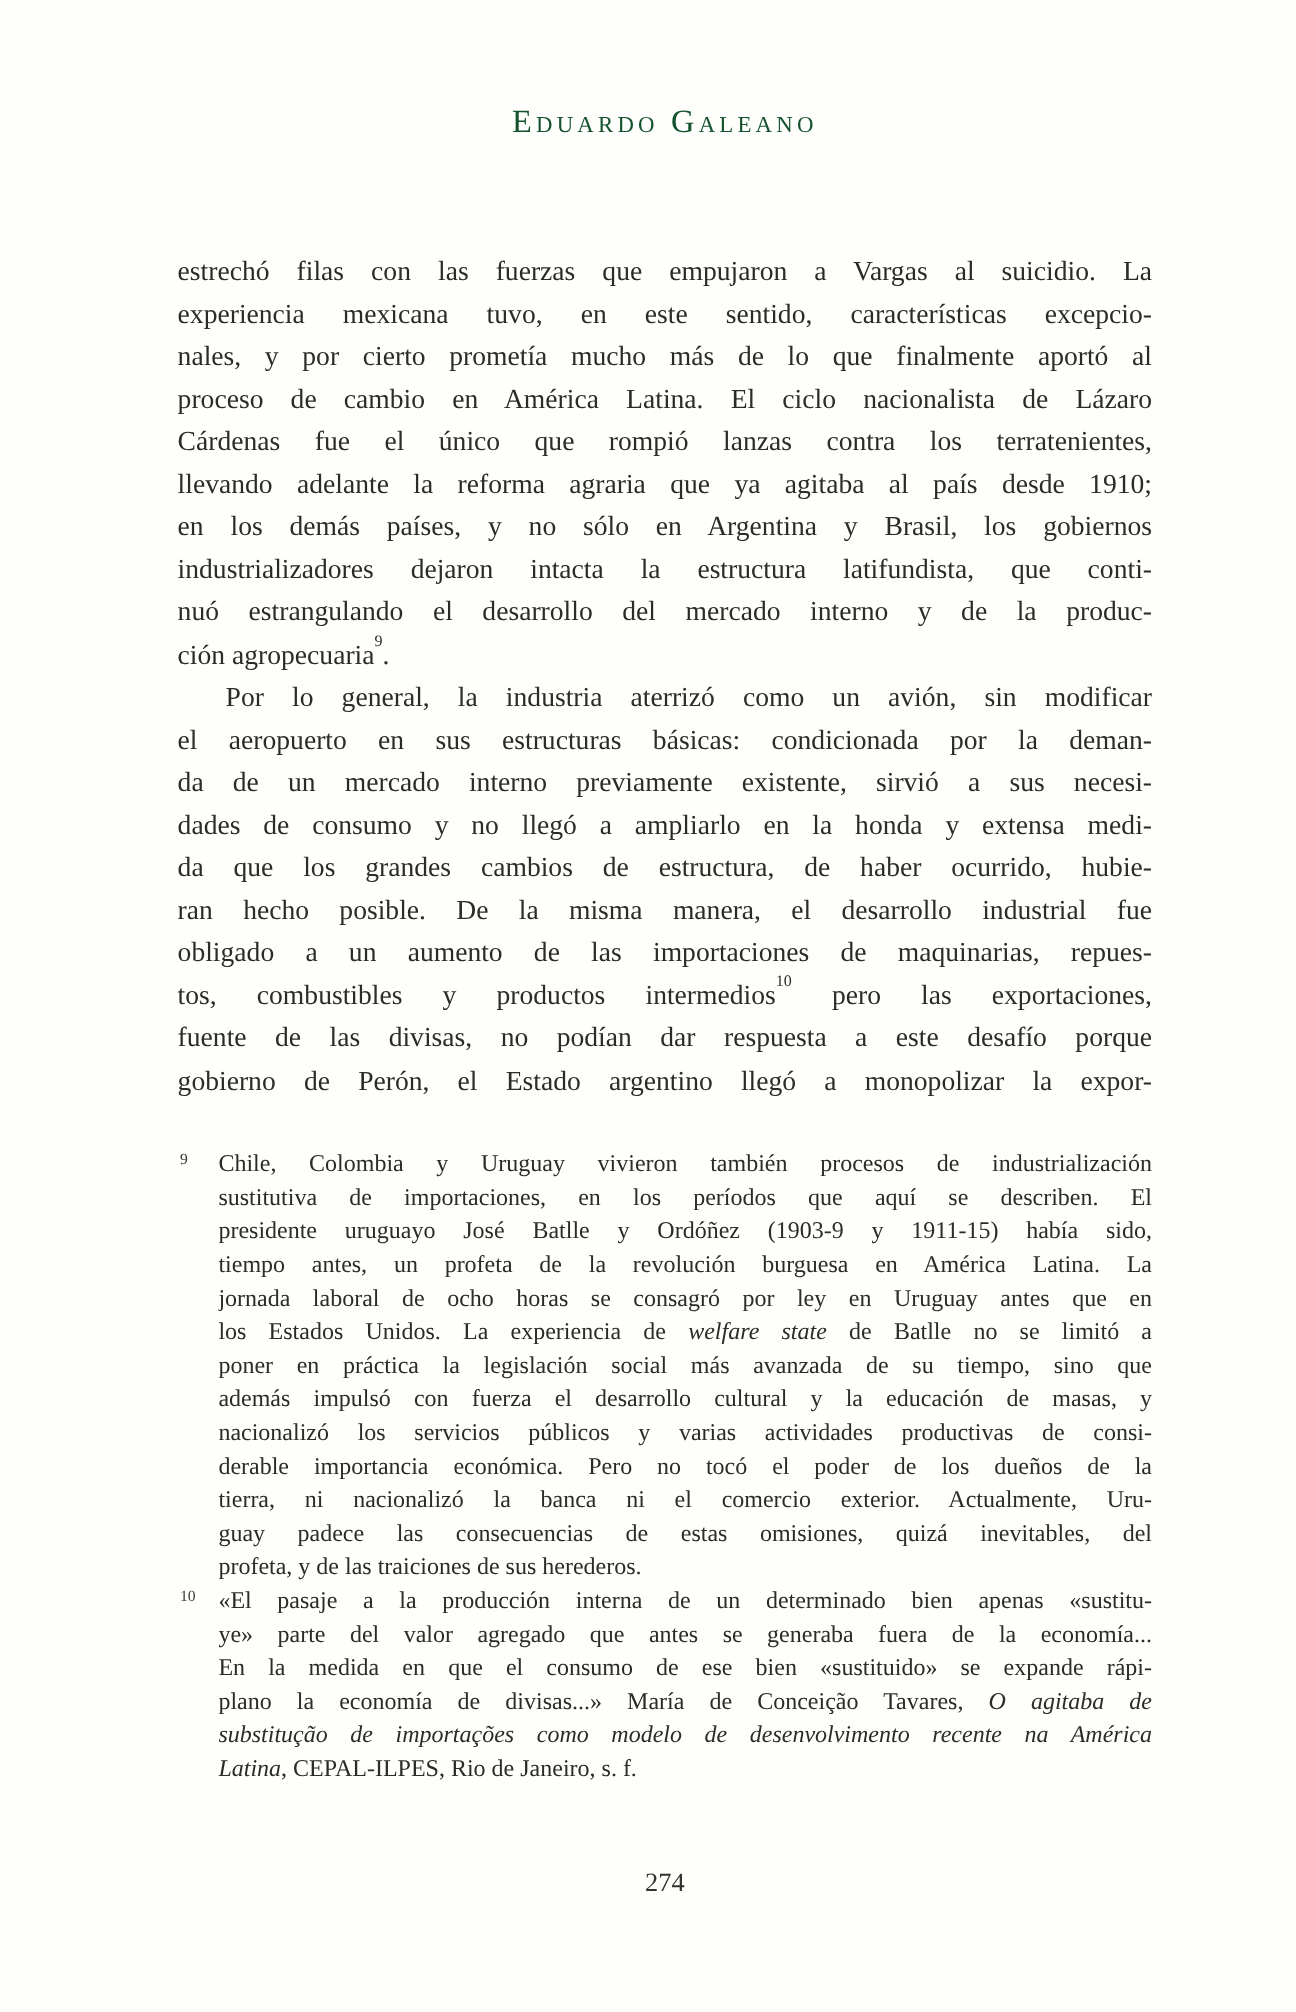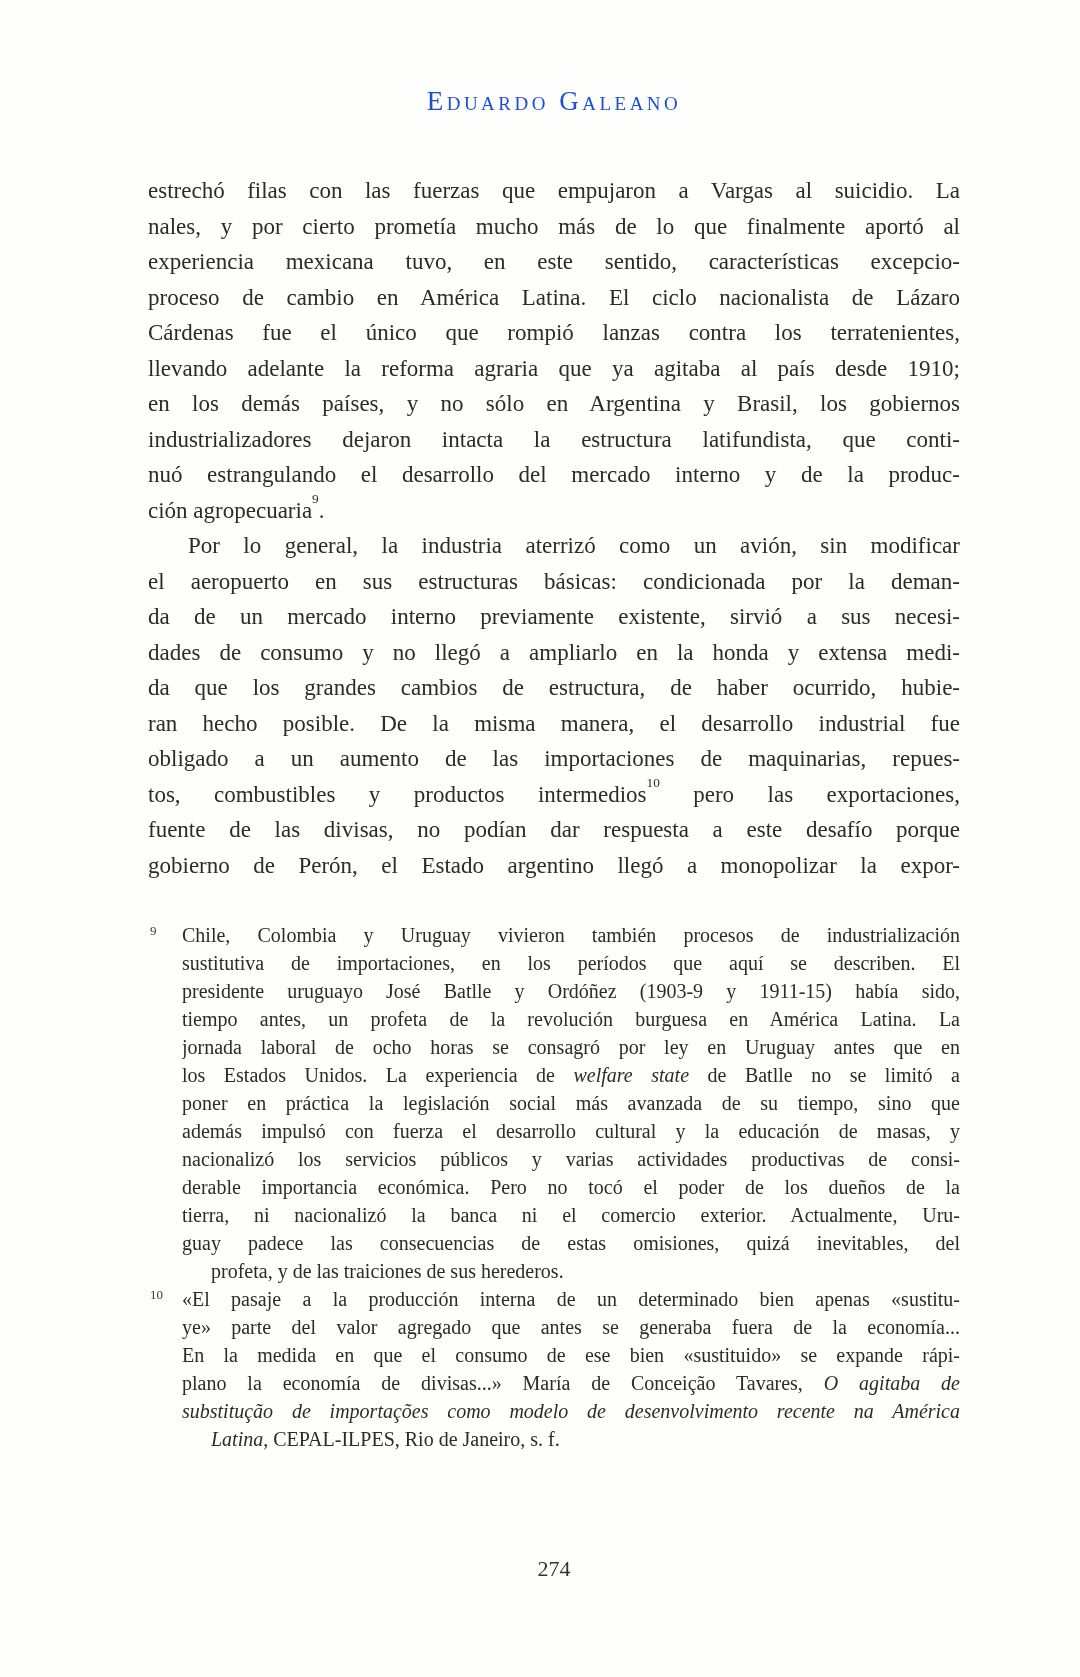--- a/index.html
+++ b/index.html
@@ -17,24 +17,24 @@
     left:148px; top:0;
     width:812px;
   }
   .running-head {
     margin-top:88px;
     text-align:center;
     font-variant:small-caps;
     font-size:27px;
     line-height:27px;
     letter-spacing:3.5px;
-    color:#1d4ed8;
+    color:#14532d;
   }
   .body-text {
-    margin-top:58px;
+    margin-top:93px;
     font-size:23px;
     line-height:35.5px;
   }
   .bline {
     height:35.5px;
     overflow:hidden;
     text-align:justify;
     text-align-last:justify;
   }
   .bline.no-just { text-align:center; text-align-last:left; }
@@ -57,43 +57,43 @@
     font-size:13px;
     line-height:13px;
     color:#3a3834;
   }
   .fline {
     height:28px;
     overflow:hidden;
     text-align:justify;
     text-align-last:justify;
   }
-  .fline.no-just { text-align:left; text-align-last:left;margin-left:29px; }
+  .fline.no-just { text-align:left; text-align-last:left; }
   .page-number {
     position:absolute;
     left:148px; top:1556px;
     width:812px;
     text-align:center;
     font-size:22px;
     color:#34322e;
   }
   i { }
 </style>
 </head>
 <body>
 
 <div class="page">
   <div class="content">
     <div class="running-head">Eduardo Galeano</div>
 
     <div class="body-text">
         <div>
           <div class="bline"><span>estrechó filas con las fuerzas que empujaron a Vargas al suicidio. La</span></div>
+          <div class="bline"><span>experiencia mexicana tuvo, en este sentido, características excepcio-</span></div>
           <div class="bline"><span>nales, y por cierto prometía mucho más de lo que finalmente aportó al</span></div>
-          <div class="bline"><span>experiencia mexicana tuvo, en este sentido, características excepcio-</span></div>
           <div class="bline"><span>proceso de cambio en América Latina. El ciclo nacionalista de Lázaro</span></div>
           <div class="bline"><span>Cárdenas fue el único que rompió lanzas contra los terratenientes,</span></div>
           <div class="bline"><span>llevando adelante la reforma agraria que ya agitaba al país desde 1910;</span></div>
           <div class="bline"><span>en los demás países, y no sólo en Argentina y Brasil, los gobiernos</span></div>
           <div class="bline"><span>industrializadores dejaron intacta la estructura latifundista, que conti-</span></div>
           <div class="bline"><span>nuó estrangulando el desarrollo del mercado interno y de la produc-</span></div>
           <div class="bline no-just"><span>ción agropecuaria</span><sup class="fnref">9</sup><span>.</span></div>
         </div>
         <div>
           <div class="bline indent"><span>Por lo general, la industria aterrizó como un avión, sin modificar</span></div>

